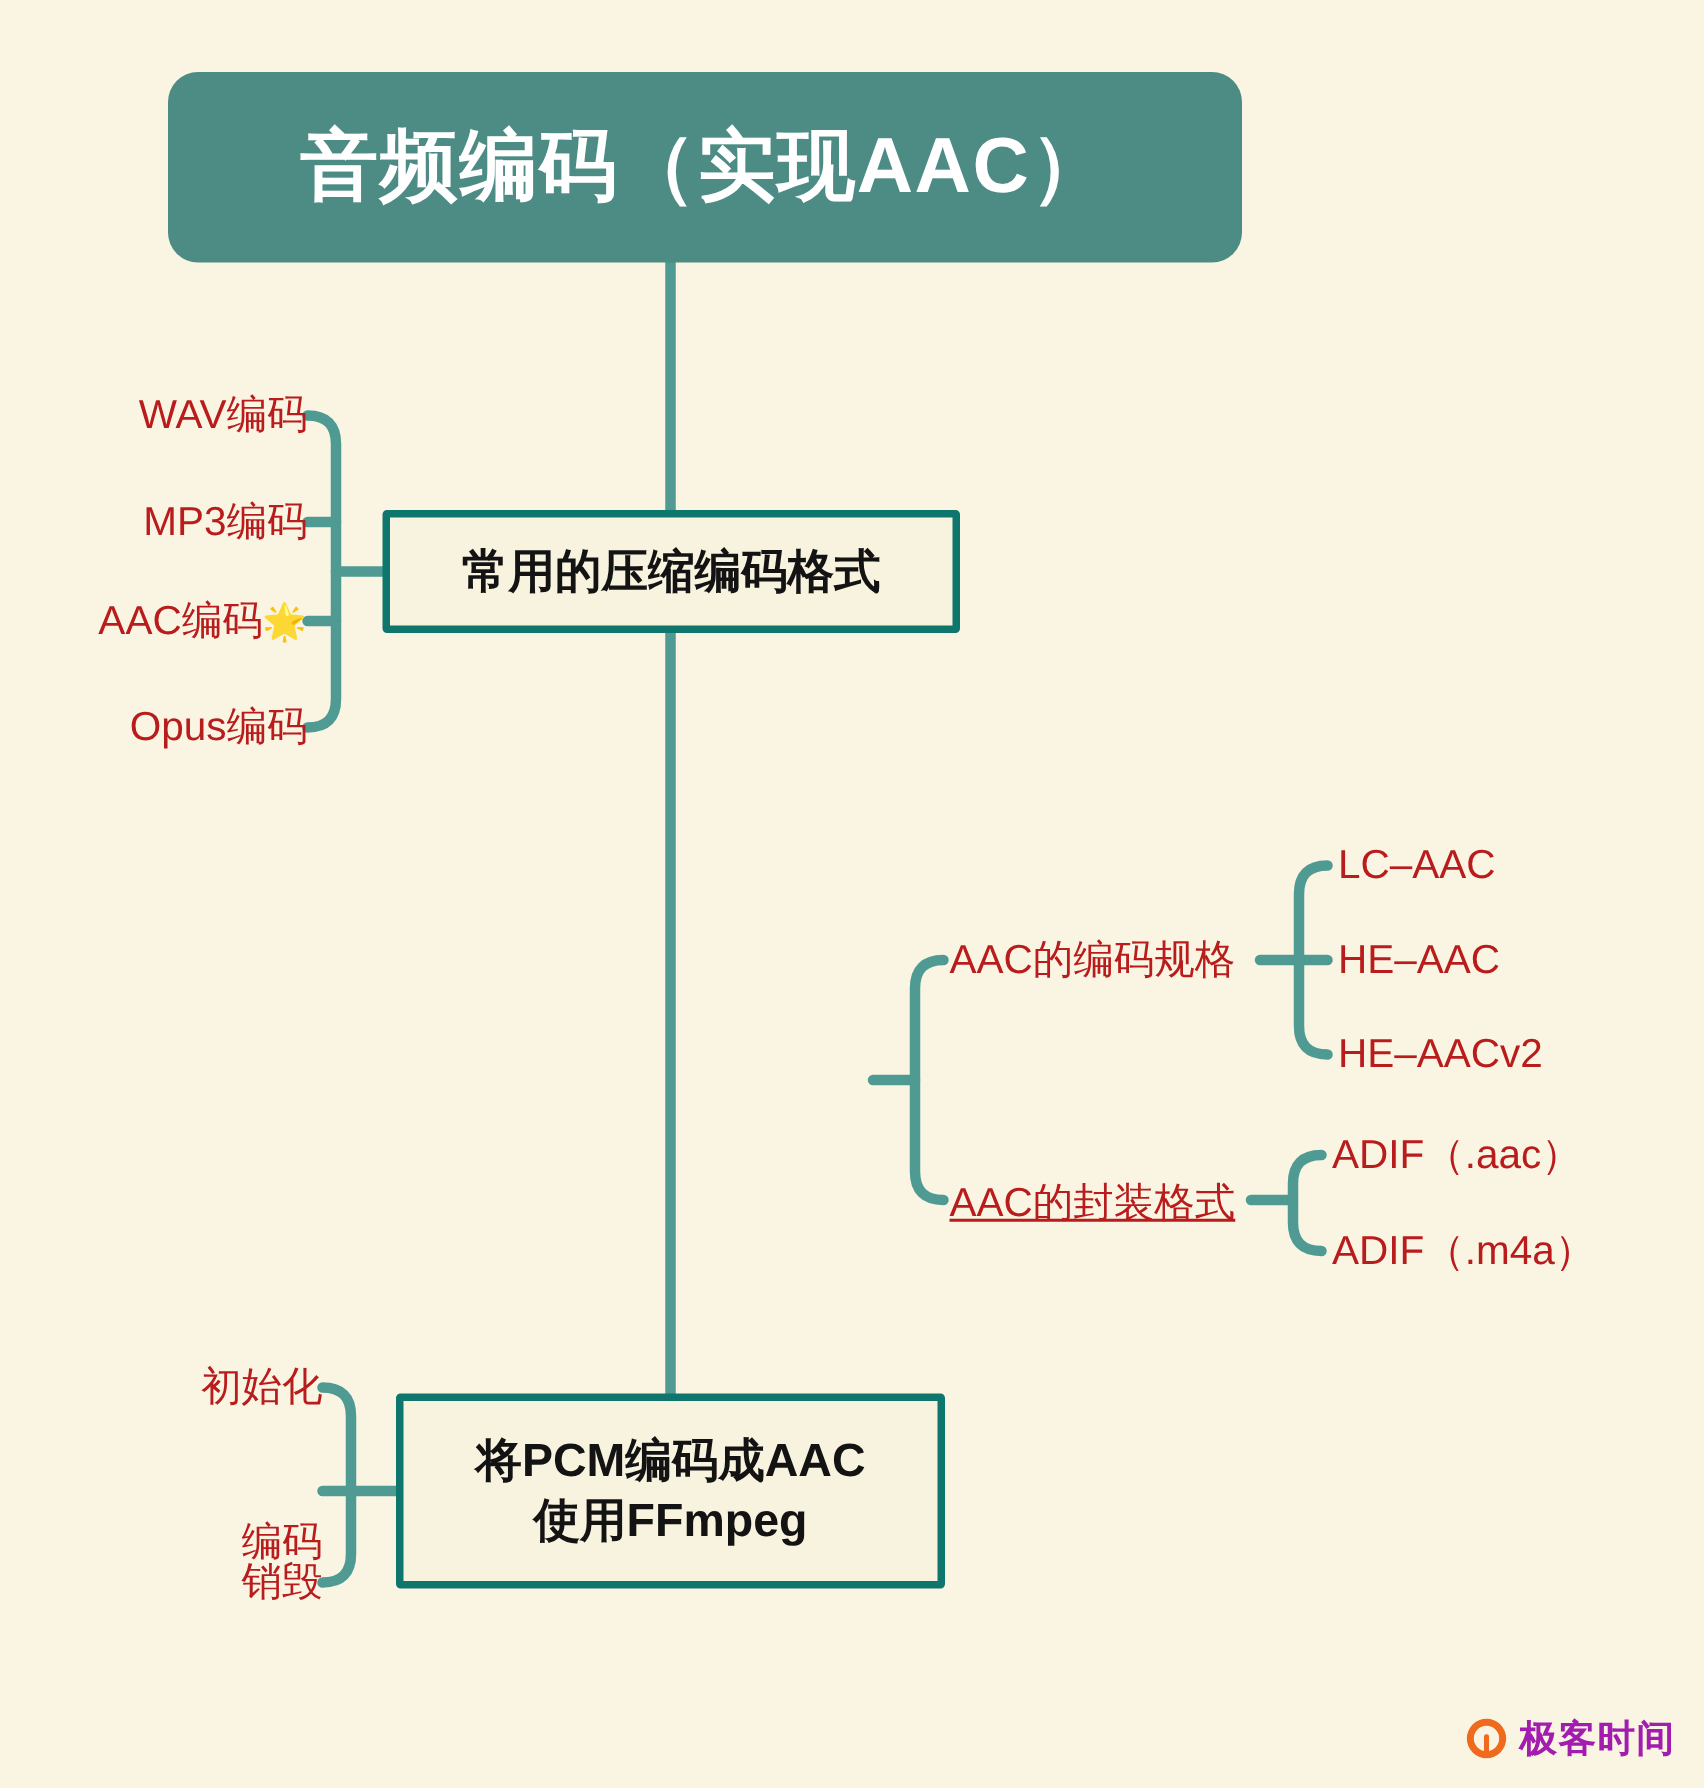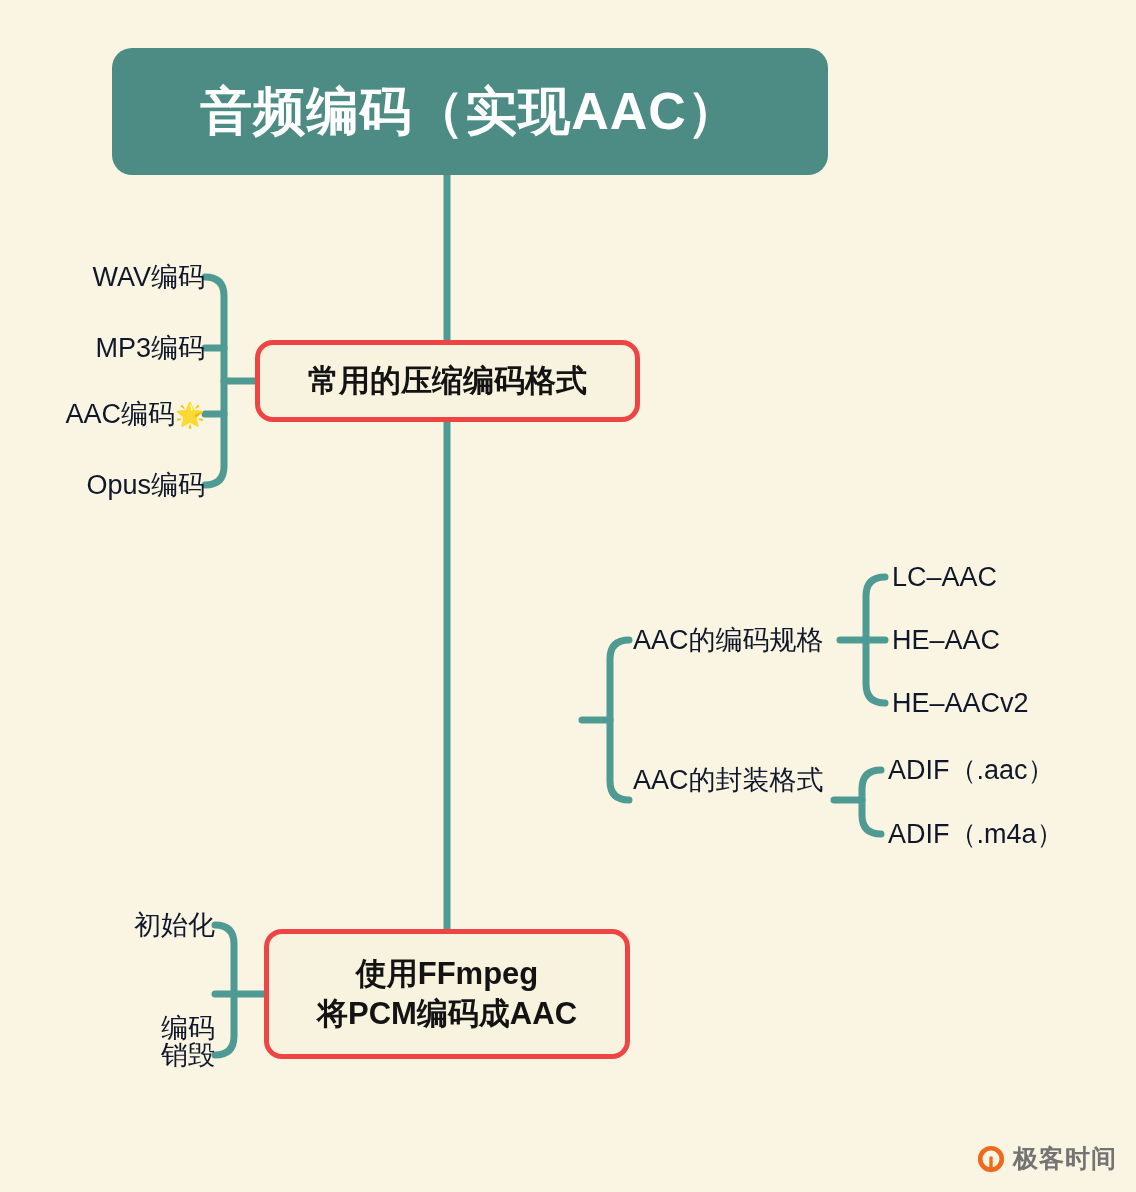--- a/index.html
+++ b/index.html
@@ -44,22 +44,22 @@
     font-weight: bold;
     letter-spacing: 1px;
     white-space: nowrap;
     line-height: 1.1;
   }
 
   
   .node-box {
     position: absolute;
     background: #f8f3df;
-    border: 5px solid #ef4444;
-    border-radius: 18px;
+    border: 5px solid #0f766e;
+    border-radius: 3px;
     display: flex;
     align-items: center;
     justify-content: center;
     box-sizing: border-box;
     z-index: 3;
   }
   .node-label {
     color: #131313;
     font-size: 31px;
     font-weight: bold;
@@ -83,21 +83,21 @@
   #node-ffmpeg {
     left: 264px;
     top: 929px;
     width: 366px;
     height: 130px;
   }
 
   
   .leaf {
     position: absolute;
-    color: #0f172a;
+    color: #b91c1c;
     font-size: 27px;
     white-space: nowrap;
     line-height: 1;
     z-index: 2;
   }
   .leaf.right-align {
     text-align: right;
     transform: translate(-100%, -50%);
   }
   .leaf.left-align {
@@ -116,21 +116,21 @@
     display: flex;
     align-items: center;
     gap: 7px;
   }
   #watermark .wm-logo {
     width: 30px;
     height: 30px;
     flex: 0 0 30px;
   }
   #watermark .wm-text {
-    color: #737373;
+    color: #a21caf;
     font-size: 25px;
     font-weight: bold;
     letter-spacing: 1px;
     white-space: nowrap;
   }
 </style>
 </head>
 <body>
 
 <div id="canvas">
@@ -200,21 +200,21 @@
 
   <div class="leaf right-align" style="left:205px; top:485px;">
     <span>Opus编码</span>
   </div>
 
 
   <div class="leaf left-align" style="left:633px; top:640px;">
     <span>AAC的编码规格</span>
   </div>
 
-  <div class="leaf left-align" style="left:633px; top:780px;">
+  <div class="leaf left-align" style="left:633px; top:802px;text-decoration:underline;">
     <span>AAC的封装格式</span>
   </div>
 
   <div class="leaf left-align" style="left:892px; top:577px;">
     <span>LC–AAC</span>
   </div>
 
   <div class="leaf left-align" style="left:892px; top:640px;text-align:right;">
     <span>HE–AAC</span>
   </div>
@@ -226,22 +226,22 @@
   <div class="leaf left-align" style="left:888px; top:770px;">
     <span>ADIF（.aac）</span>
   </div>
 
   <div class="leaf left-align" style="left:888px; top:834px;">
     <span>ADIF（.m4a）</span>
   </div>
 
   <div class="node-box" id="node-ffmpeg">
     <div class="node-label">
+      <div>将PCM编码成AAC</div>
       <div>使用FFmpeg</div>
-      <div>将PCM编码成AAC</div>
     </div>
   </div>
 
   <div class="leaf right-align" style="left:215px; top:925px;">
     <span>初始化</span>
   </div>
 
   <div class="leaf right-align" style="left:215px; top:1028px;">
     <span>编码</span>
   </div>

